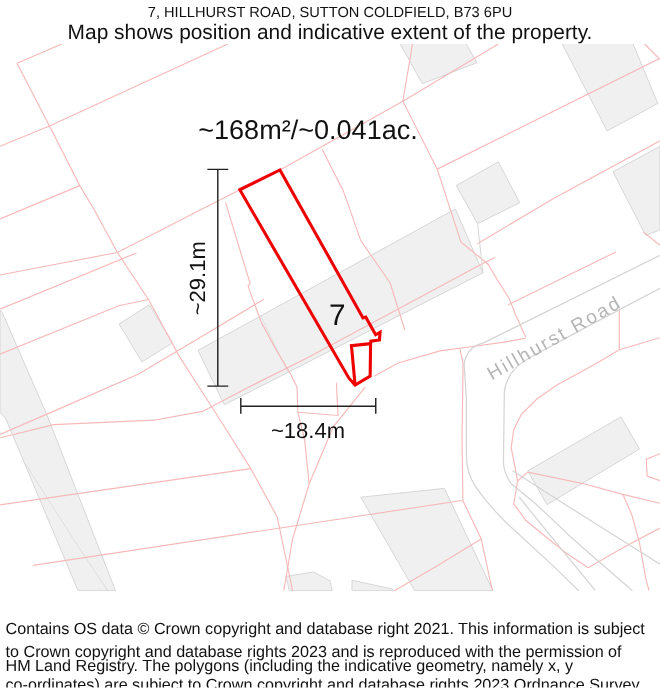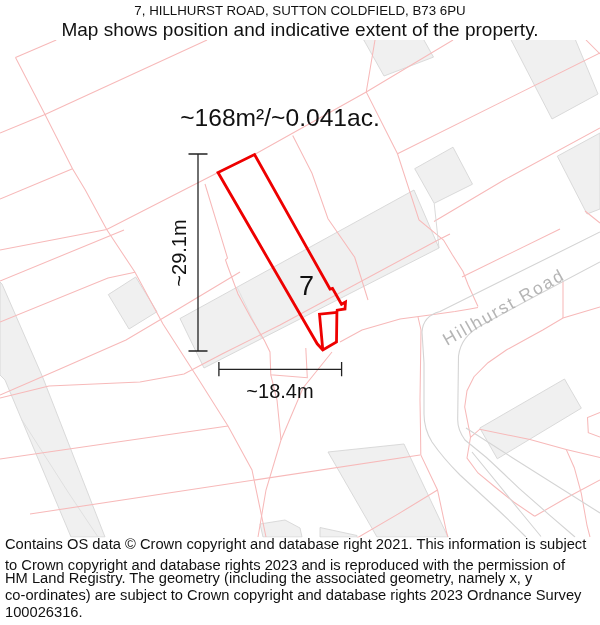--- a/index.html
+++ b/index.html
@@ -1,18 +1,18 @@
 <!DOCTYPE html>
 <html><head>
 <meta charset="utf-8">
 <style>
   html,body{margin:0;padding:0;background:#ffffff;width:600px;height:625px;overflow:hidden;}
   body{font-family:"Liberation Sans", sans-serif;position:relative;}
   .hdr{position:absolute;left:0;width:600px;text-align:center;color:#111;}
-  .ftr{position:absolute;left:5px;color:#111;font-size:14.7px;white-space:nowrap;}
+  .ftr{position:absolute;left:5px;color:#111;font-size:14.7px;white-space:nowrap;margin-top:28px;}
 </style>
 </head>
 <body>
 
 <div class="hdr" style="top:2.5px;font-size:13.3px;">7, HILLHURST ROAD, SUTTON COLDFIELD, B73 6PU</div>
 
 <div class="hdr" style="top:18.5px;font-size:19px;">Map shows position and indicative extent of the property.</div>
 
 <svg width="600" height="512" viewBox="0 40 600 512" style="position:absolute;top:40px;left:0;">
   <defs>
@@ -137,17 +137,17 @@
     <path d="M 218.9,369.3 L 341.6,369.3 M 218.9,361.9 L 218.9,376.2 M 341.6,361.9 L 341.6,376.2" stroke="#222" stroke-width="1.3"></path>
 
     <text x="280" y="398" fill="#111" font-size="20" text-anchor="middle" font-family="Liberation Sans, sans-serif">~18.4m</text>
   </g>
 </svg>
 
 <div class="ftr" style="top:535.5px;">Contains OS data © Crown copyright and database right 2021. This information is subject</div>
 
 <div class="ftr" style="top:557px;">to Crown copyright and database rights 2023 and is reproduced with the permission of</div>
 
-<div class="ftr" style="top:569.5px;">HM Land Registry. The geometry (including the associated geometry, namely x, y</div>
+<div class="ftr" style="top:569.5px;">HM Land Registry. The polygons (including the indicative geometry, namely x, y</div>
 
 <div class="ftr" style="top:586.5px;text-align:center;">co-ordinates) are subject to Crown copyright and database rights 2023 Ordnance Survey</div>
 
 <div class="ftr" style="top:603.5px;text-align:right;">100026316.</div>
 
 </body></html>

